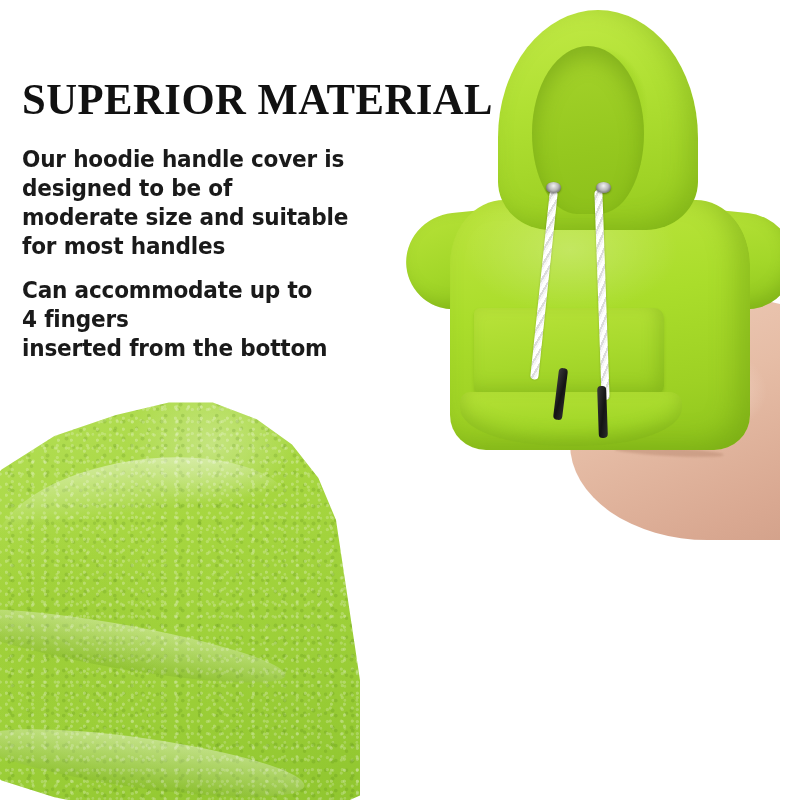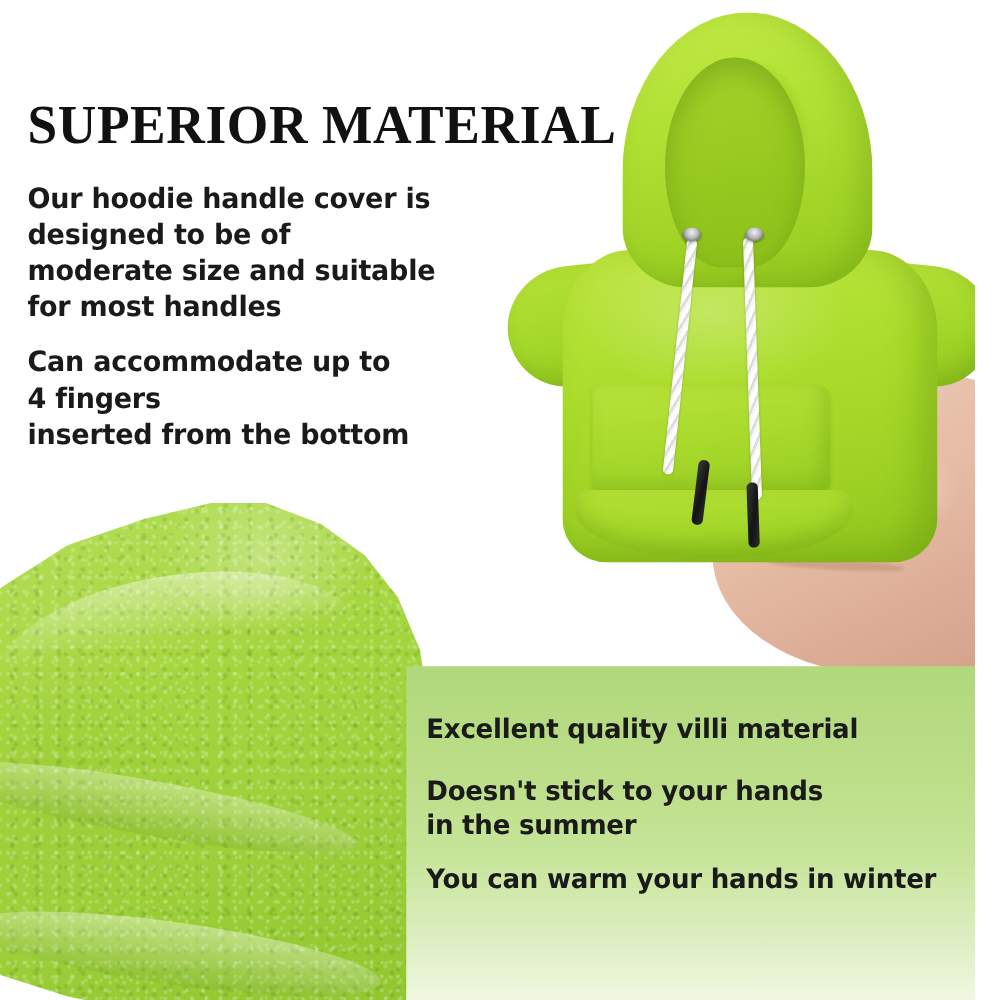--- a/index.html
+++ b/index.html
@@ -312,26 +312,14 @@
   <div class="fabric-photo">
     <div class="fabric-bg"></div>
     <div class="fabric-shape">
       <div class="fabric-texture"></div>
       <div class="fabric-fold fold-a"></div>
       <div class="fabric-fold fold-b"></div>
       <div class="fabric-fold fold-c"></div>
     </div>
   </div>
 
-  <div class="green-panel">
-    <div class="panel-text p1">
-      <span class="panel-line">Excellent quality villi material</span>
-    </div>
-    <div class="panel-text p2">
-      <span class="panel-line">Doesn't stick to your hands</span>
-      <span class="panel-line">in the summer</span>
-    </div>
-    <div class="panel-text p3">
-      <span class="panel-line">You can warm your hands in winter</span>
-    </div>
-  </div>
 
 </div>
 
 </body></html>

